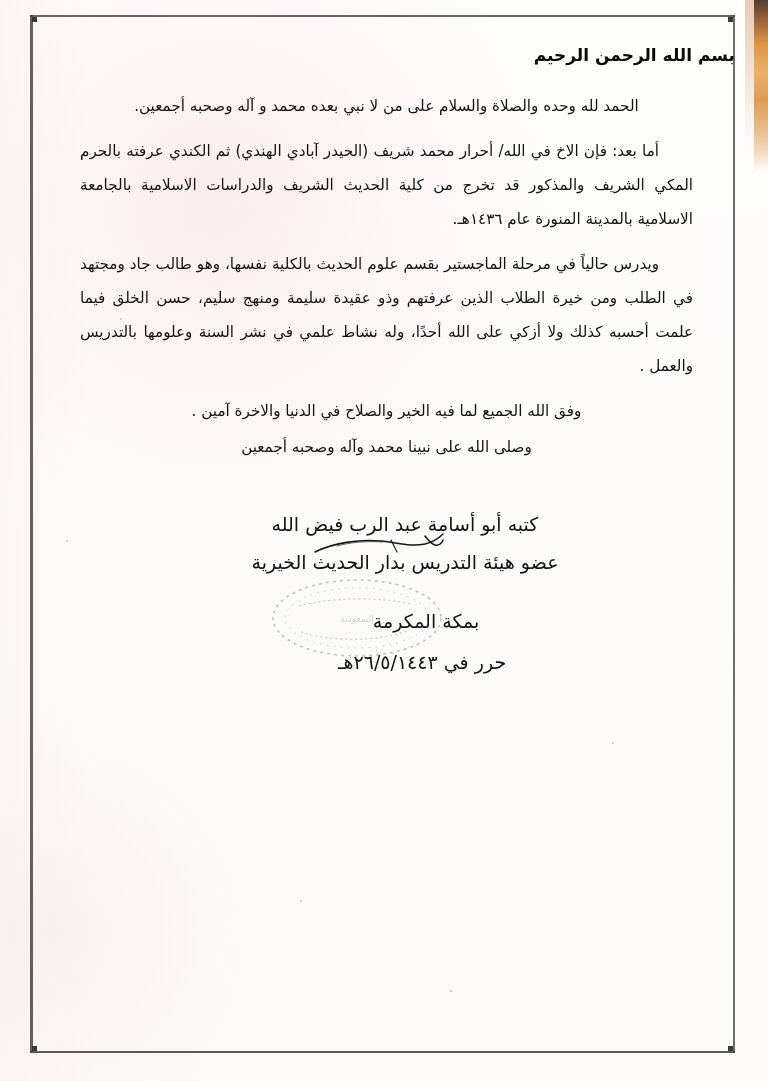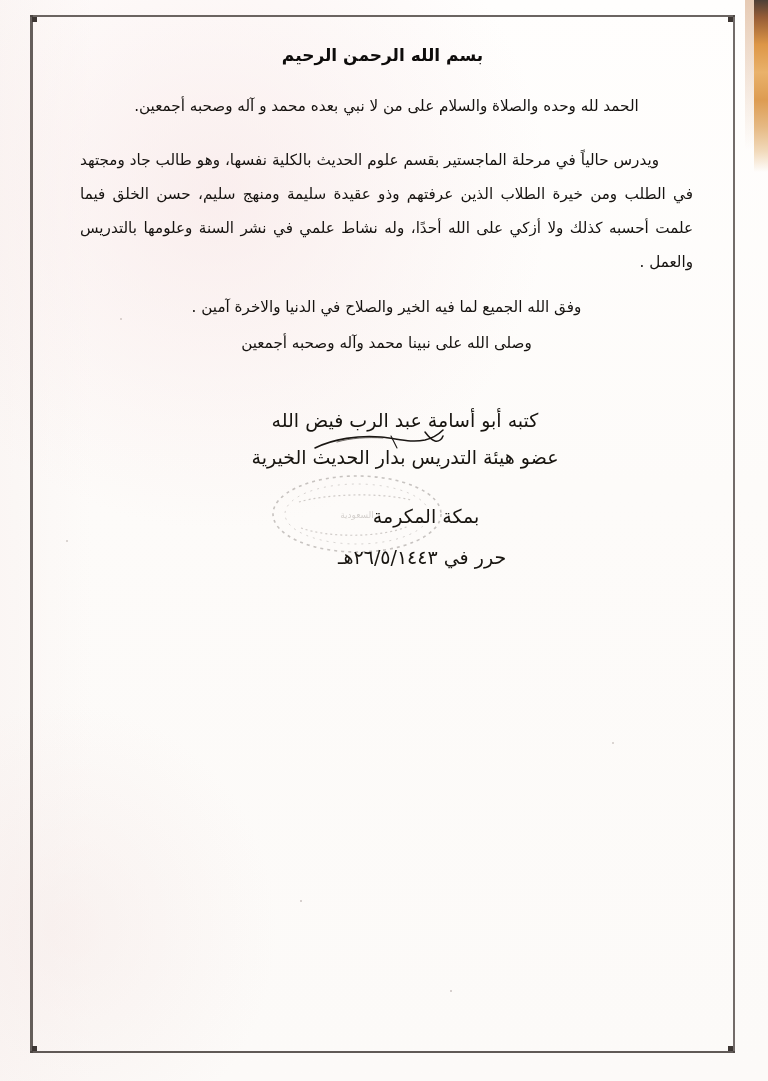--- a/index.html
+++ b/index.html
@@ -93,21 +93,21 @@
     top: 15px;
     width: 705px;
     height: 1038px;
     direction: rtl;
     text-align: right;
     color: #141210;
   }
 
   .basmala {
     margin-top: 30px;
-    text-align: center;
+    text-align: right;
     font-family: "DejaVu Sans", sans-serif;
     font-weight: 700;
     font-size: 17px;
     letter-spacing: 0.3px;
     color: #0e0c0b;
   }
 
   .body-block {
     margin: 0 42px;
     padding-top: 24px;
@@ -212,20 +212,21 @@
   <div class="content">
 
     <div class="basmala">بسم الله الرحمن الرحيم</div>
 
     <div class="body-block">
 
       <p class="para center-ish">الحمد لله وحده والصلاة والسلام على من لا نبي  بعده محمد و آله وصحبه أجمعين.</p>
 
       <div class="spacer-sm"></div>
 
+      <p class="para indent">أما بعد: فإن الاخ في الله/ أحرار محمد شريف  (الحيدر آبادي الهندي) ثم الكندي عرفته بالحرم المكي الشريف والمذكور قد تخرج من كلية الحديث الشريف والدراسات الاسلامية بالجامعة الاسلامية بالمدينة المنورة عام ١٤٣٦هـ.</p>
 
       <div class="spacer-sm"></div>
 
       <p class="para indent">ويدرس حالياً في مرحلة الماجستير بقسم علوم الحديث بالكلية نفسها، وهو طالب جاد ومجتهد في الطلب ومن خيرة الطلاب الذين عرفتهم وذو عقيدة سليمة ومنهج سليم، حسن الخلق فيما علمت أحسبه كذلك ولا أزكي على الله أحدًا، وله نشاط علمي في نشر السنة وعلومها بالتدريس والعمل .</p>
 
       <div class="spacer-sm"></div>
 
       <p class="para center-ish">وفق الله الجميع لما فيه الخير والصلاح في الدنيا والاخرة آمين .</p>
 
       <p class="para center-ish">وصلى الله على نبينا محمد وآله وصحبه أجمعين</p>

